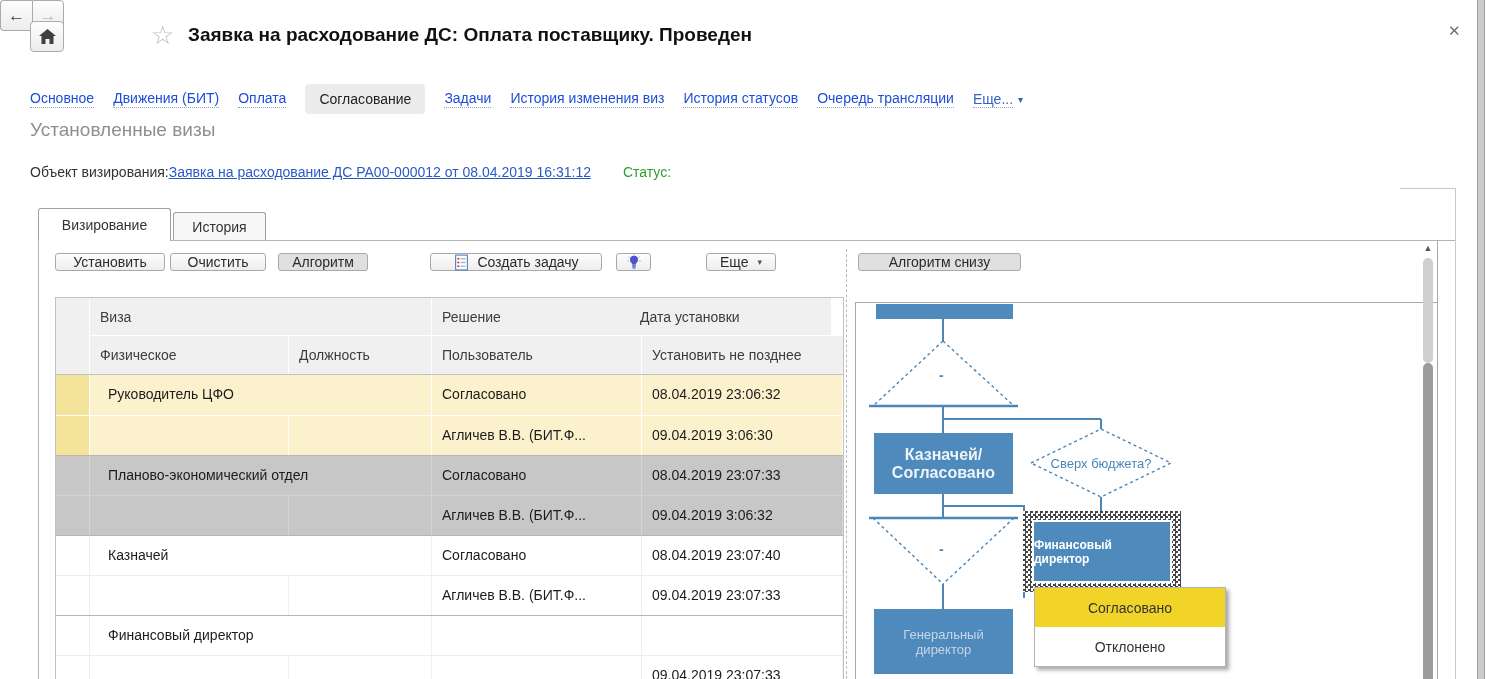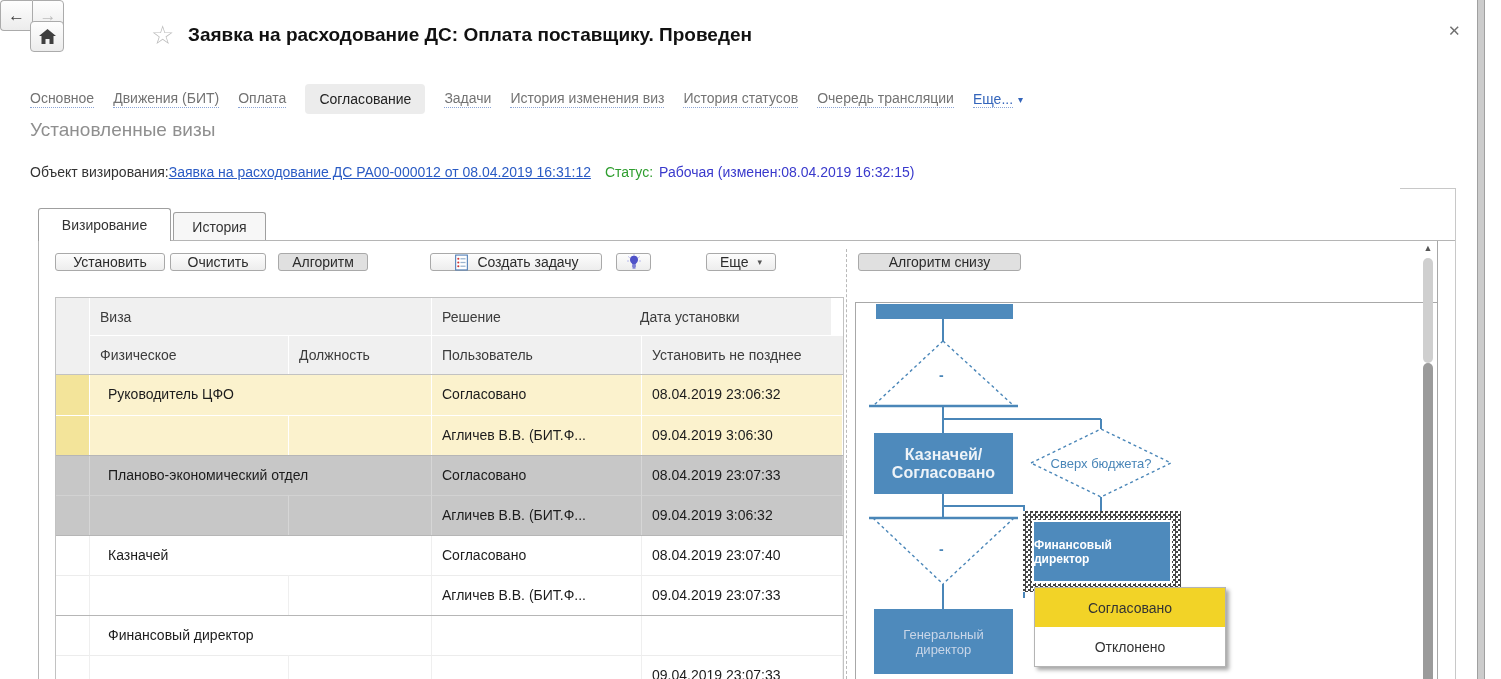--- a/index.html
+++ b/index.html
@@ -19,31 +19,31 @@
     background:linear-gradient(#fefefe,#ececec); border:1px solid #ababab; }
   #nav-arrows .half:first-child { border-radius:4px 0 0 4px; border-right:none; }
   #nav-arrows .half:last-child { border-radius:0 4px 4px 0; }
   .arrow-glyph { font-size:17px; font-weight:bold; color:#3e3e3e; }
   .arrow-glyph.disabled { color:#bcbcbc; }
   #star { position:absolute; left:151px; top:19px; font-size:26px; color:#bdbdbd; line-height:32px; }
   #main-title { position:absolute; left:188px; top:24px; font-size:19px; font-weight:bold; color:#111; white-space:nowrap; }
   #close-x { position:absolute; left:1448px; top:22px; font-size:15px; color:#707070; cursor:default; }
   
   #nav-row { position:absolute; left:30px; top:84px; display:flex; align-items:center; gap:19px; font-size:14px; white-space:nowrap; }
-  .nav-link { color:#737373; text-decoration:none; border-bottom:1px dotted #8aa4d6; padding-bottom:1px; cursor:pointer; }
+  .nav-link { color:#1d4ed8; text-decoration:none; border-bottom:1px dotted #8aa4d6; padding-bottom:1px; cursor:pointer; }
   .nav-active { background:#ececec; border-radius:4px; padding:7px 14px; color:#222; }
   .nav-more { display:flex; align-items:center; gap:5px; color:#3465bb; cursor:pointer; }
   .nav-more .lbl { border-bottom:1px dotted #8aa4d6; }
   .caret { font-size:10px; color:#3465bb; }
   
   #page-heading { position:absolute; left:30px; top:119px; font-size:19px; color:#8f8f8f; }
   #object-row { position:absolute; left:30px; top:164px; font-size:14px; display:flex; align-items:center; white-space:nowrap; }
   #object-label { color:#333; margin-right:0; }
   #object-link { color:#2a5bc4; text-decoration:underline; cursor:pointer; }
-  #status-label { color:#2f9e2f; margin-left:14px; margin-right:6px; }
+  #status-label { color:#2f9e2f; margin-left:32px; margin-right:6px; }
   #status-value { color:#3939cc; }
   
   .hline, .vline { position:absolute; background:#b5b5b5; }
   
   .tab { position:absolute; font-size:14px; color:#333; display:flex; align-items:center; justify-content:center;
     border:1px solid #9f9f9f; border-bottom:none; border-radius:3px 3px 0 0; background:#fff; }
   #tab-vis { left:38px; top:208px; width:133px; height:33px; z-index:3; }
   #tab-hist { left:173px; top:212px; width:93px; height:28px; background:#f7f7f7; }
   #tabpage-topline { left:38px; top:240px; width:1417px; height:1px; z-index:1; }
   #tabpage-leftline { left:38px; top:240px; width:1px; height:439px; }
@@ -157,21 +157,20 @@
       <span class="lbl">Еще...</span>
       <span class="caret">▾</span>
     </span>
   </div>
 
   <div id="page-heading">Установленные визы</div>
   <div id="object-row">
     <span id="object-label">Объект визирования:</span>
     <span id="object-link">Заявка на расходование ДС РА00-000012 от 08.04.2019 16:31:12</span>
     <span id="status-label">Статус:</span>
-    <span id="status-value">Рабочая (изменен:08.04.2019 16:32:15)</span>
   </div>
 
   <div class="hline" id="tabpage-topline"></div>
   <div class="vline" id="tabpage-leftline"></div>
   <div class="vline" id="frame-right"></div>
   <div class="hline" id="frame-right-stub"></div>
 
   <div class="tab" id="tab-vis">Визирование</div>
   <div class="tab" id="tab-hist">История</div>
 

